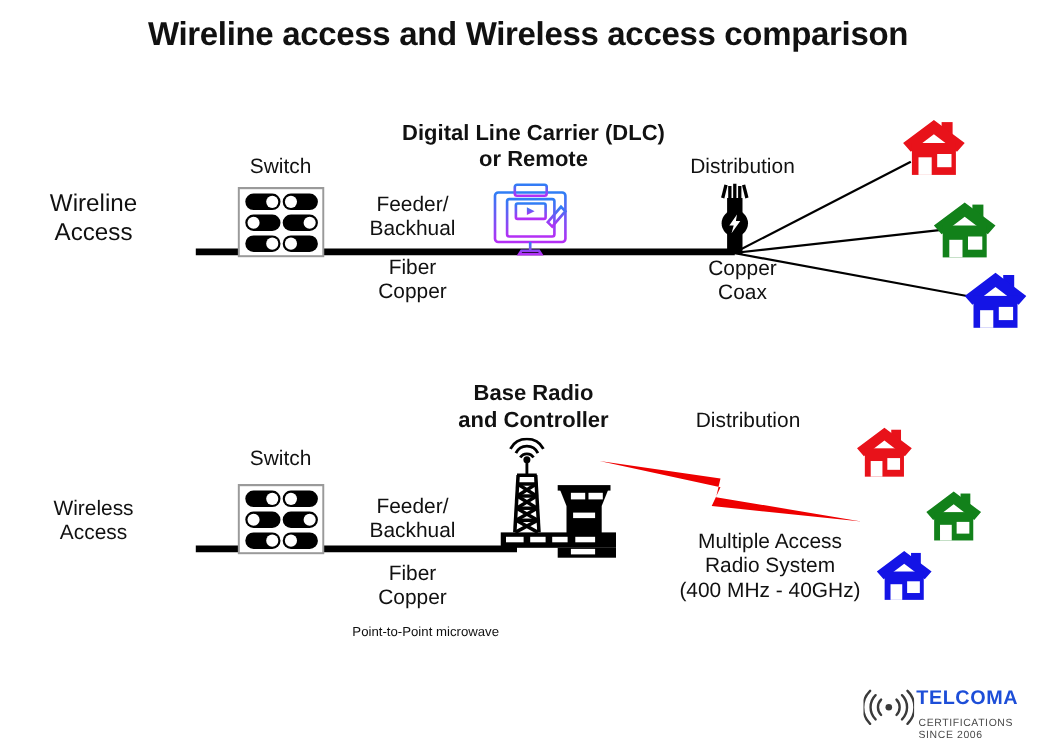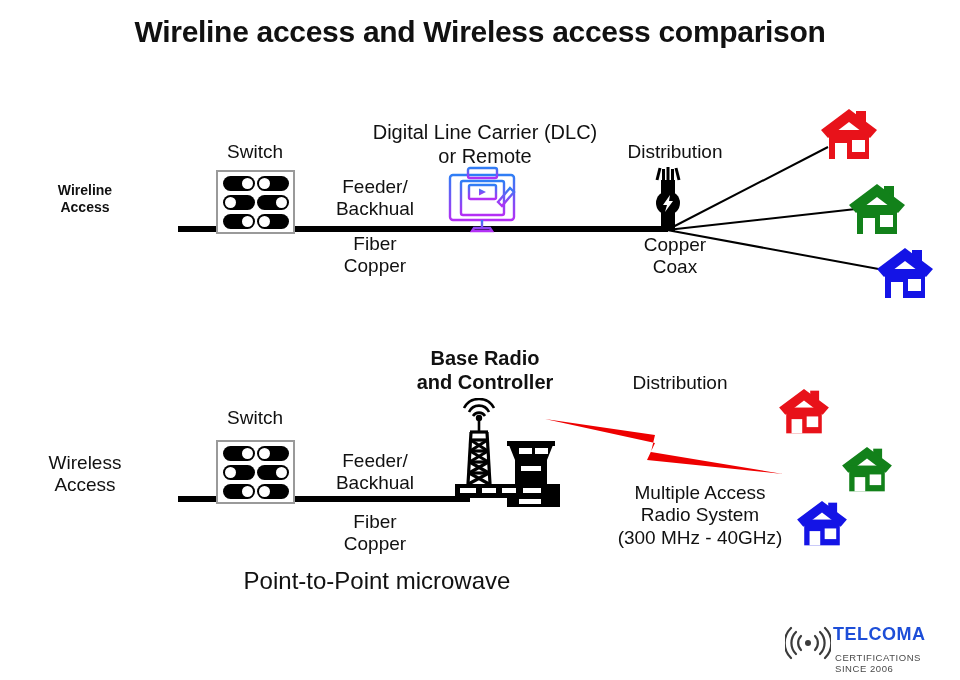--- a/index.html
+++ b/index.html
@@ -5,37 +5,37 @@
   html,body{margin:0;padding:0;background:#ffffff;}
   body{width:960px;height:680px;overflow:hidden;
        font-family:"Liberation Sans", sans-serif;color:#111111;}
   #stage{position:relative;width:960px;height:680px;background:#ffffff;}
 
   .txt{position:absolute;text-align:center;line-height:1.18;
        font-family:"Liberation Sans", sans-serif;color:#111;white-space:pre-line;}
 
   #title{left:0;top:14px;width:960px;font-size:30px;font-weight:700;letter-spacing:-0.3px;}
 
-  #wireline-label{left:20px;top:182px;width:130px;font-size:14px;font-weight:700;}
+  #wireline-label{left:20px;top:172px;width:130px;font-size:22px;font-weight:400;}
   #wireless-label{left:20px;top:452px;width:130px;font-size:19px;font-weight:500;}
 
   #switch1-label{left:190px;top:141px;width:130px;font-size:19px;font-weight:500;}
   #switch2-label{left:190px;top:407px;width:130px;font-size:19px;font-weight:500;}
 
-  #dlc-label{left:340px;top:121px;width:290px;font-size:20px;font-weight:400;}
+  #dlc-label{left:340px;top:110px;width:290px;font-size:20px;font-weight:700;}
   #feeder1-label{left:310px;top:176px;width:130px;font-size:19px;font-weight:500;}
   #fiber1-label{left:310px;top:233px;width:130px;font-size:19px;font-weight:500;}
 
   #dist1-label{left:600px;top:141px;width:150px;font-size:19px;font-weight:500;}
   #copper1-label{left:600px;top:234px;width:150px;font-size:19px;font-weight:500;}
 
   #baseradio-label{left:380px;top:347px;width:210px;font-size:20px;font-weight:700;}
   #feeder2-label{left:310px;top:450px;width:130px;font-size:19px;font-weight:500;}
   #fiber2-label{left:310px;top:511px;width:130px;font-size:19px;font-weight:500;}
-  #ptp-label{left:232px;top:567px;width:290px;font-size:24px;font-weight:500;}
+  #ptp-label{left:242px;top:567px;width:290px;font-size:12px;font-weight:500;}
 
   #dist2-label{left:600px;top:372px;width:160px;font-size:19px;font-weight:500;}
   #mars-label{left:590px;top:482px;width:220px;font-size:19px;font-weight:500;}
 
   .icon{position:absolute;}
   .svgbox{position:absolute;}
 
   #logo{position:absolute;left:785px;top:622px;width:165px;height:50px;}
   #logo-wordmark{position:absolute;left:48px;top:2px;font-size:18px;font-weight:700;
      letter-spacing:0.5px;color:#1d4ed8;font-family:"Liberation Sans", sans-serif;}
@@ -234,21 +234,21 @@
       <rect x="27" y="90" width="14" height="5"></rect>
       <rect x="47" y="90" width="14" height="5"></rect>
       <rect x="68" y="90" width="18" height="5"></rect>
       <rect x="64" y="101" width="22" height="5"></rect>
     </g>
   </svg>
 
   <div class="txt" id="dist2-label">Distribution</div>
   <div class="txt" id="mars-label">Multiple Access
 Radio System
-(300 MHz - 40GHz)</div>
+(400 MHz - 40GHz)</div>
 
   <svg class="icon" style="left:543px;top:412px;" width="242" height="70" viewBox="0 0 242 70">
     <polygon points="2,7 112,23 108,40 240,62 104,48 112,31" fill="#ee0000"></polygon>
   </svg>
 
   <svg class="icon" style="left:778px;top:388px;" width="52" height="48" viewBox="0 0 58 54">
     <rect x="36" y="3" width="10" height="14" fill="#e8121a"></rect>
     <polygon points="29,1 57,22 50,30 29,14 8,30 1,22" fill="#e8121a"></polygon>
     <rect x="9" y="22" width="40" height="29" fill="#e8121a"></rect>
     <rect x="15" y="35" width="12" height="16" fill="#ffffff"></rect>

